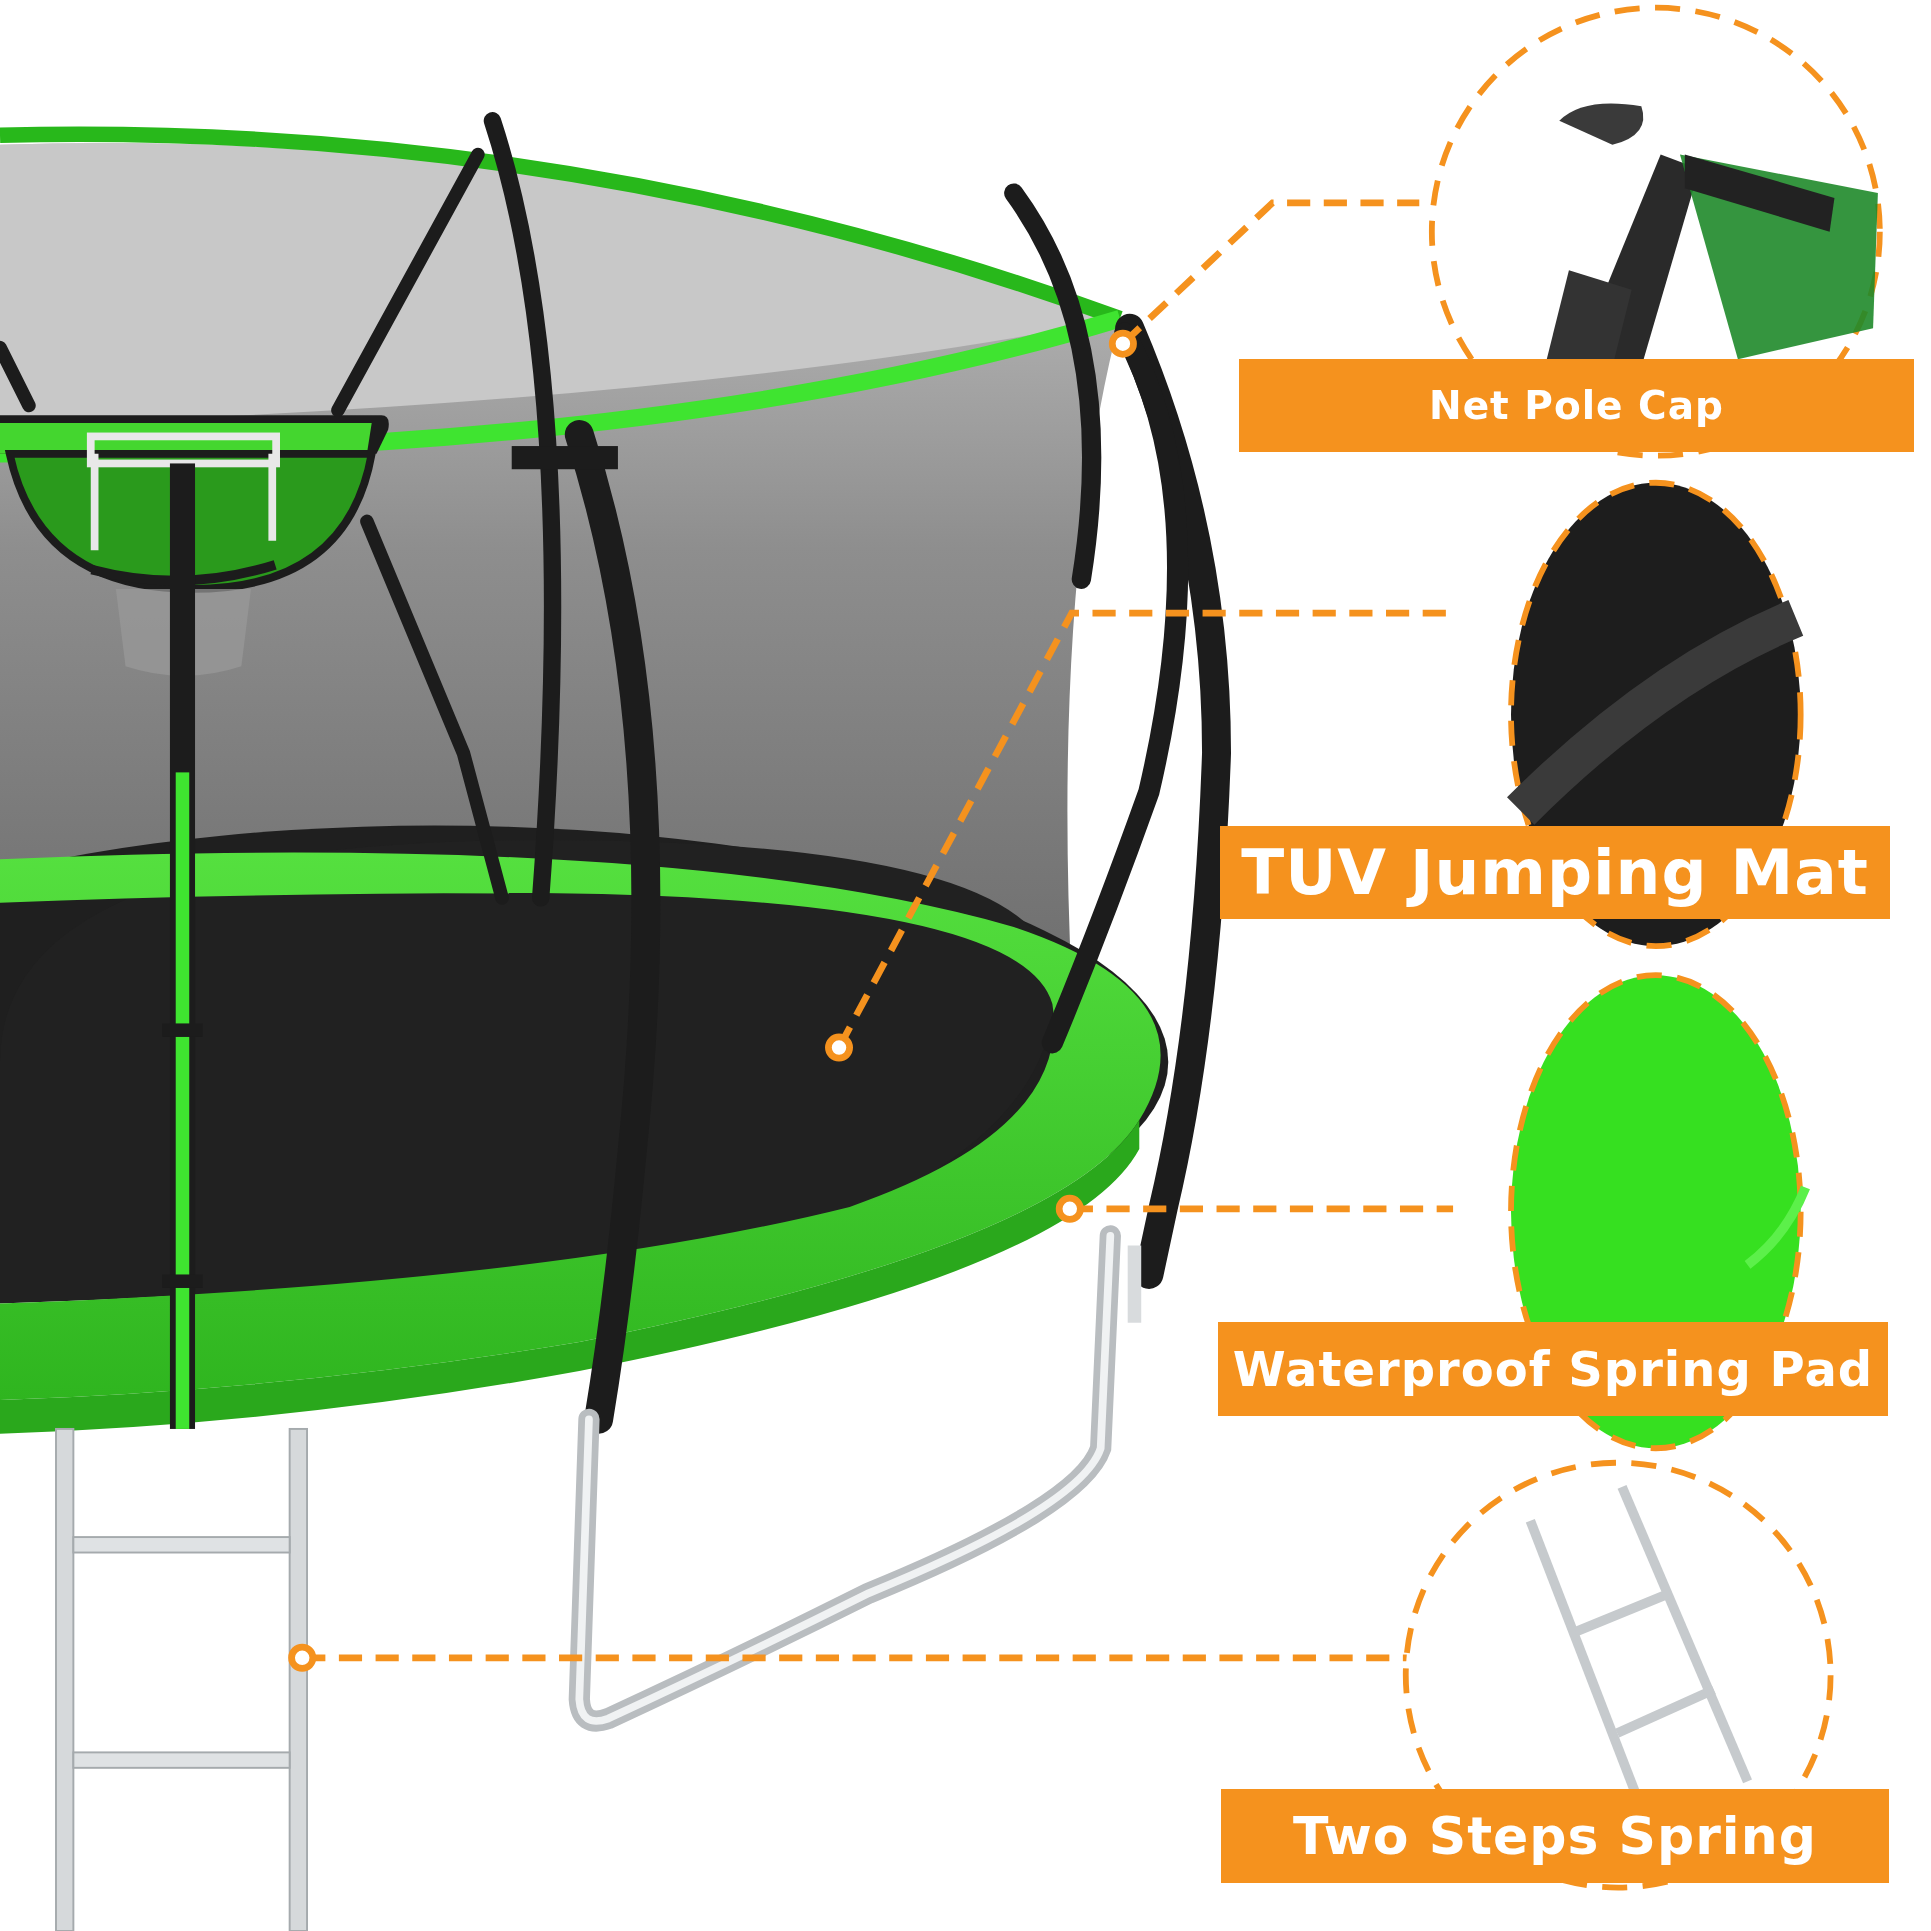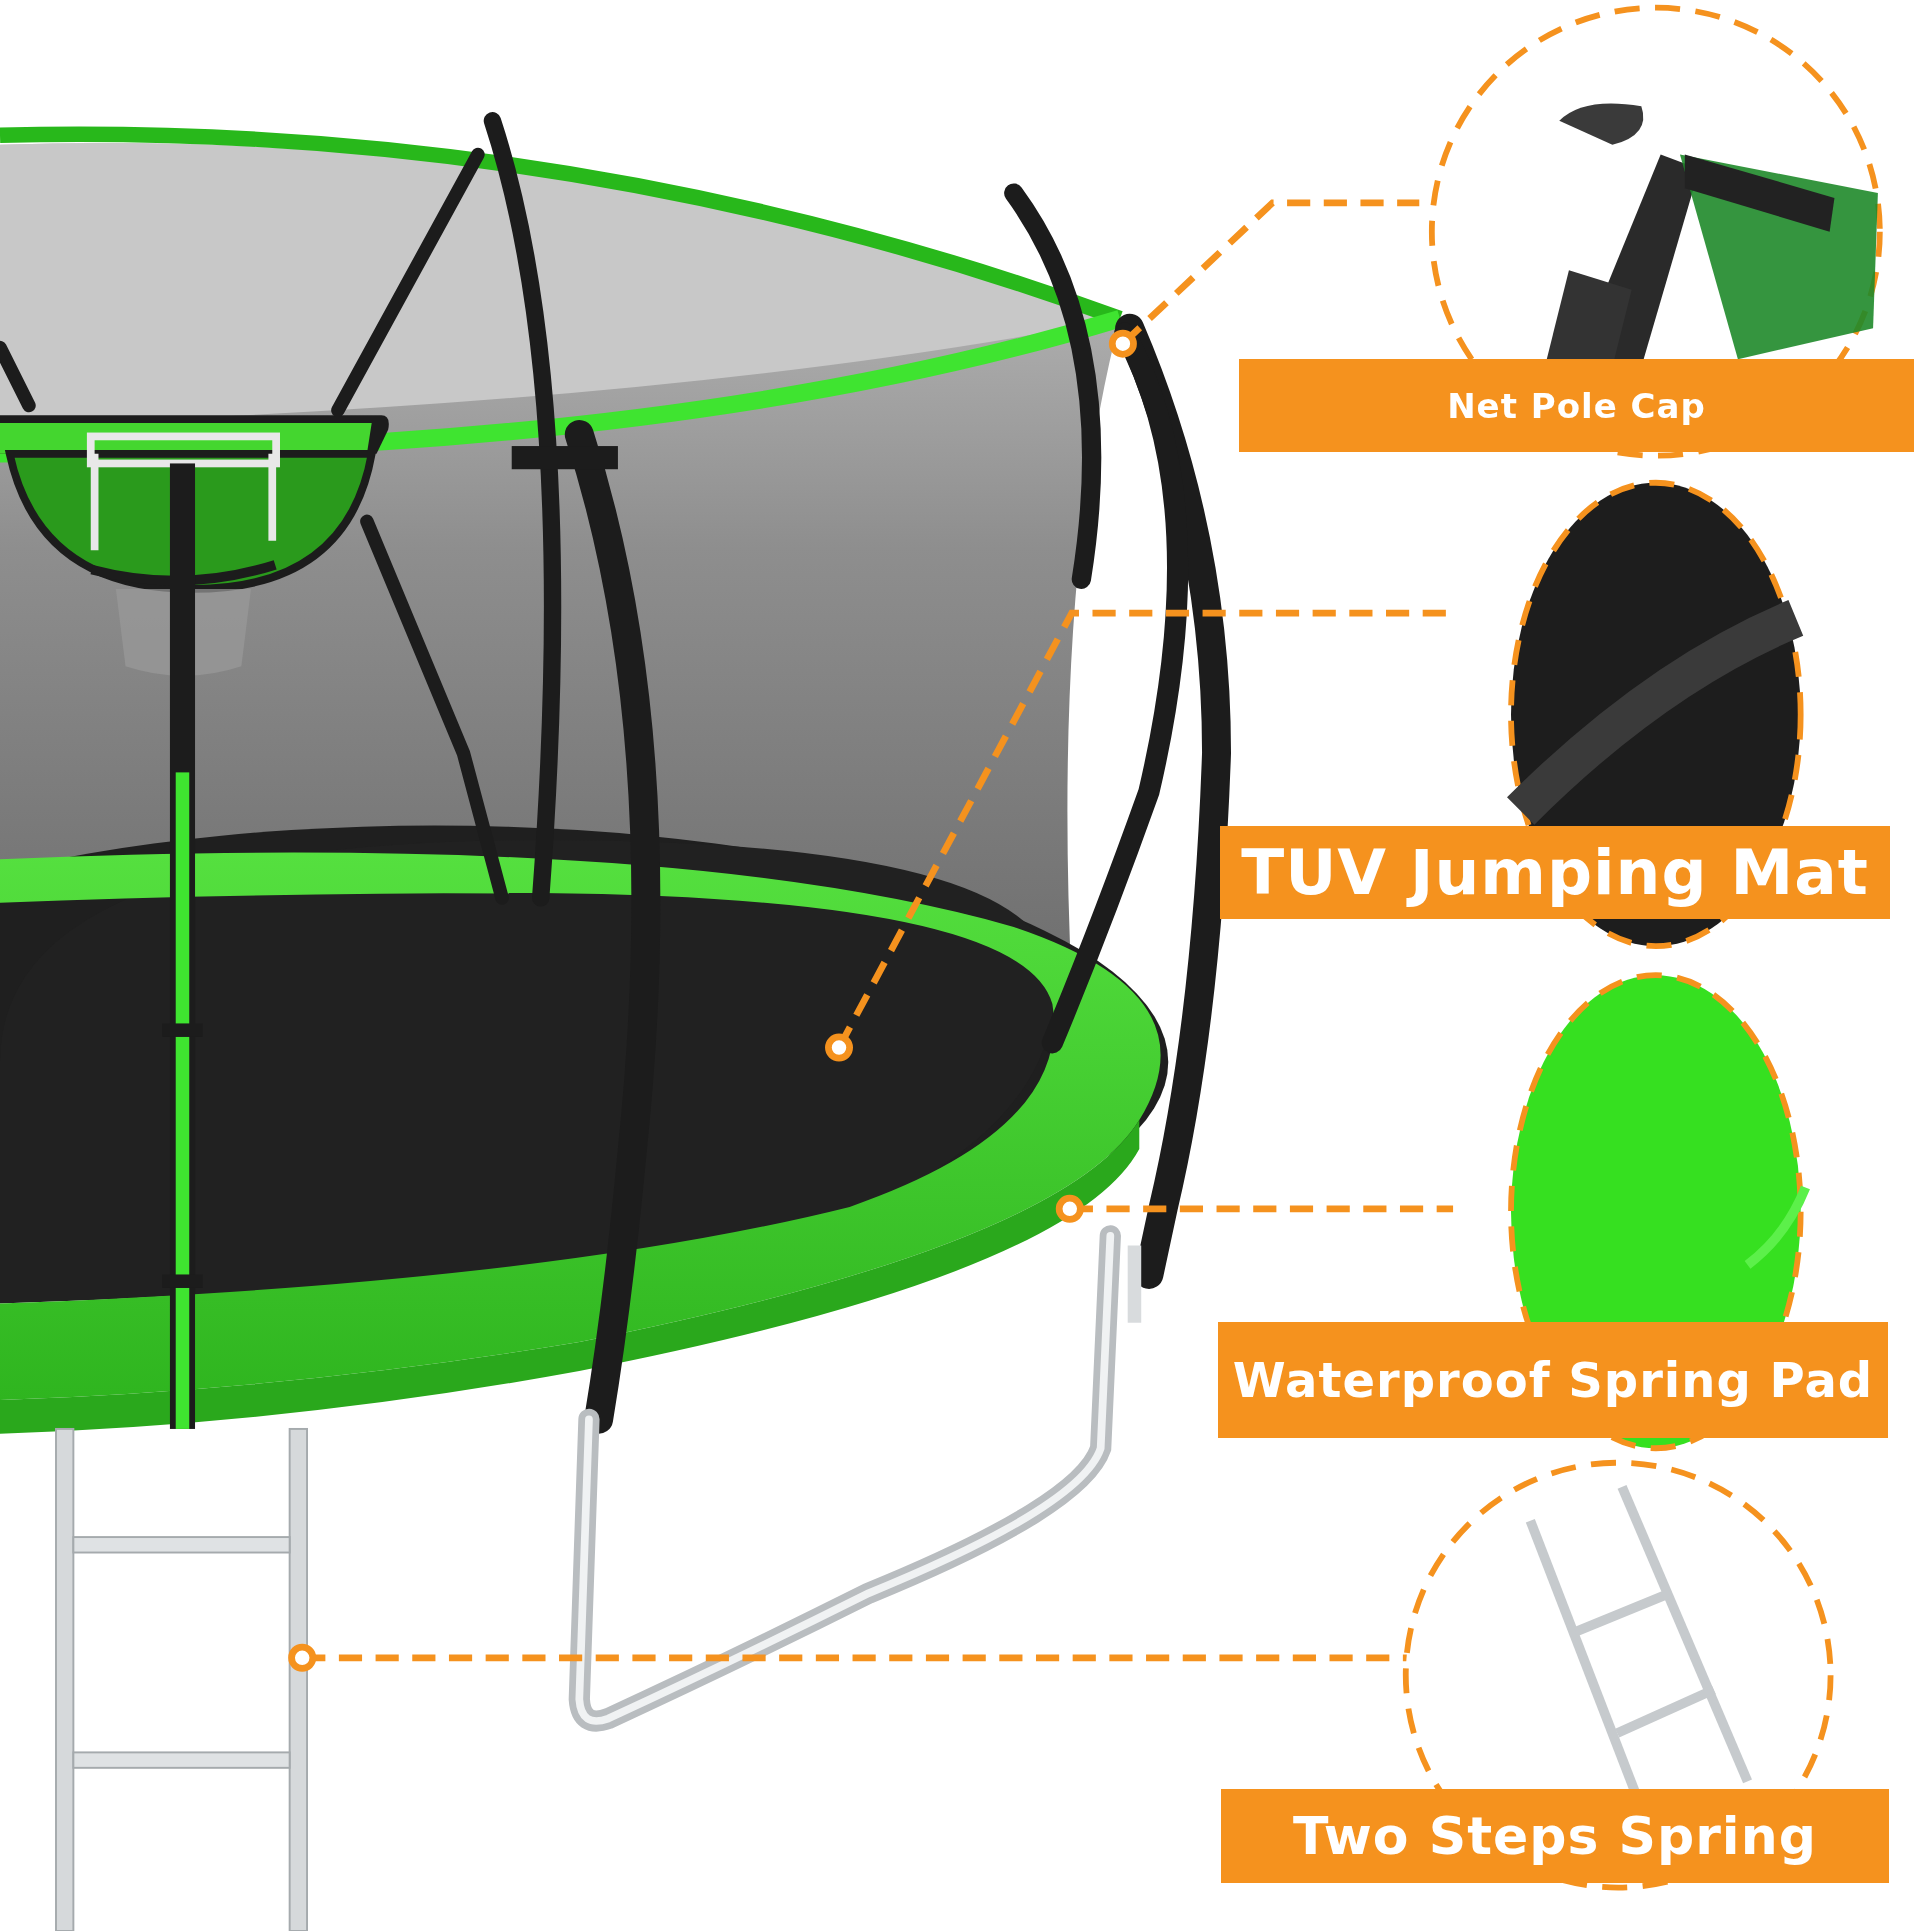--- a/index.html
+++ b/index.html
@@ -127,27 +127,27 @@
     </g>
     <g>
       <circle cx="1676" cy="1735" r="220" fill="#ffffff" stroke="#f5921e" stroke-width="6" stroke-dasharray="26,16"></circle>
       <line x1="1585" y1="1575" x2="1695" y2="1860" stroke="#c6cacd" stroke-width="10"></line>
       <line x1="1680" y1="1540" x2="1810" y2="1845" stroke="#c6cacd" stroke-width="10"></line>
       <line x1="1632" y1="1690" x2="1730" y2="1650" stroke="#c6cacd" stroke-width="10"></line>
       <line x1="1675" y1="1795" x2="1775" y2="1750" stroke="#c6cacd" stroke-width="10"></line>
     </g>
   </svg>
 
-  <div class="label-bar" style="left:1239px;top:359px;width:675px;height:93px;font-size:34px;">
+  <div class="label-bar" style="left:1239px;top:359px;width:675px;height:93px;font-size:39px;">
     <span>Net Pole Cap</span>
   </div>
   <div class="label-bar" style="left:1220px;top:826px;width:670px;height:93px;font-size:63px;">
     <span>TUV Jumping Mat</span>
   </div>
-  <div class="label-bar" style="left:1218px;top:1322px;width:670px;height:116px;font-size:48px;">
+  <div class="label-bar" style="left:1218px;top:1322px;width:670px;height:94px;font-size:48px;">
     <span>Waterproof Spring Pad</span>
   </div>
   <div class="label-bar" style="left:1221px;top:1789px;width:668px;height:94px;font-size:52px;">
     <span>Two Steps Spring</span>
   </div>
 
 </div>
 
 
 </body></html>

